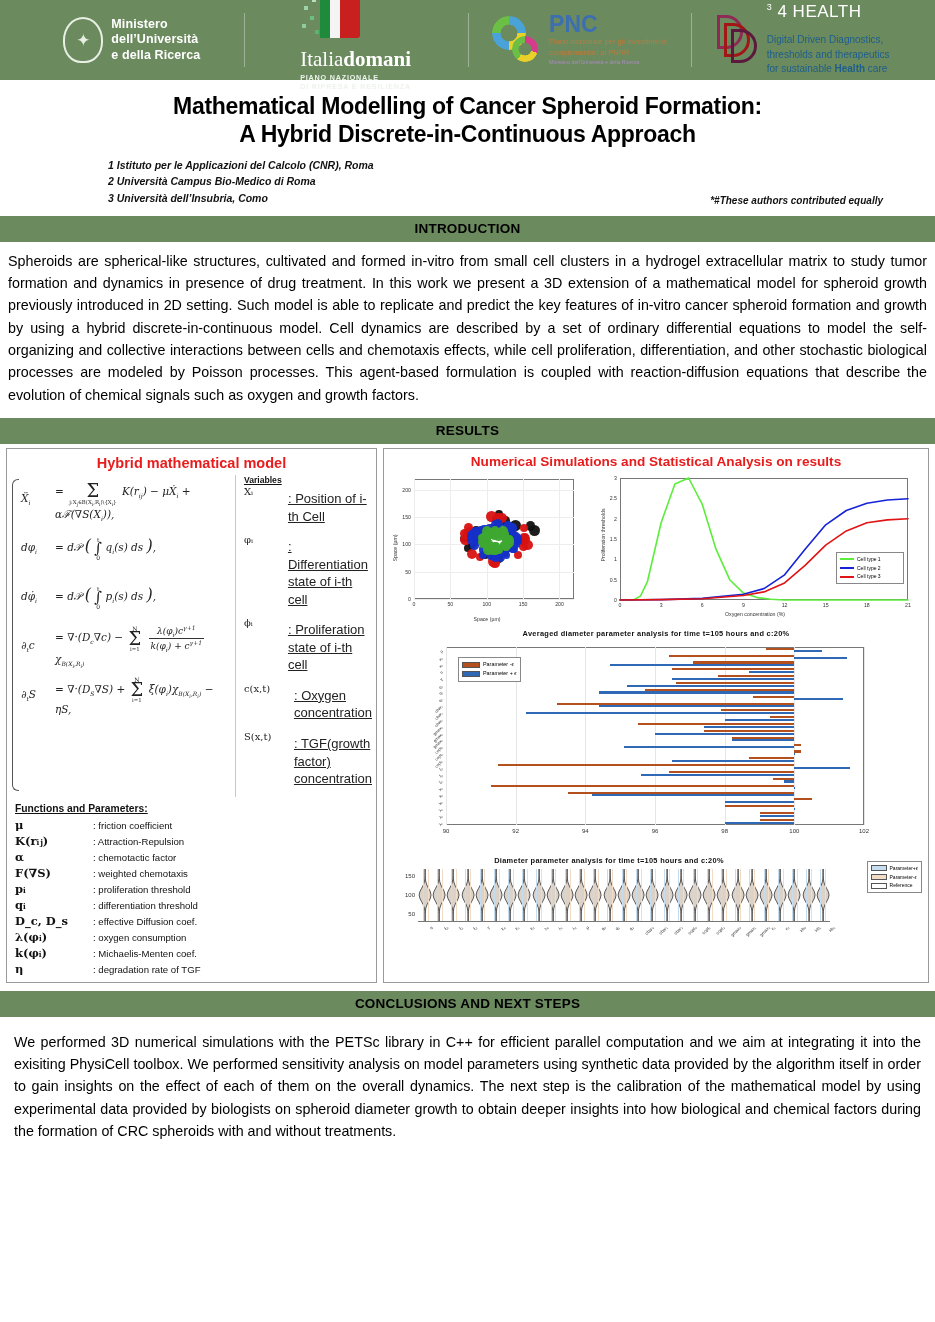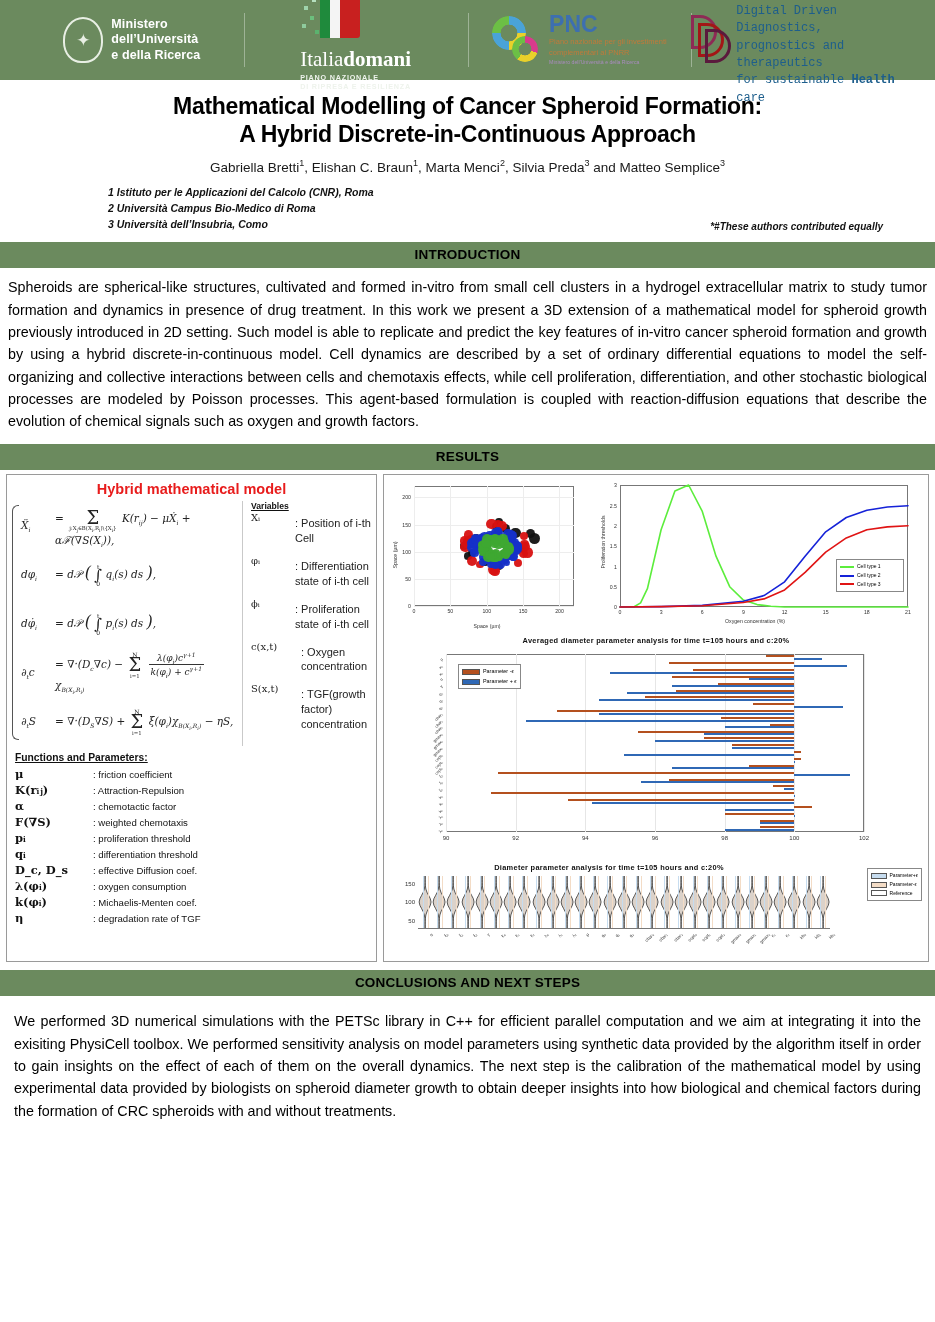--- a/index.html
+++ b/index.html
@@ -74,21 +74,21 @@
   .pnc-text .pnc-l3 { color: #a98bbf; font-size: 5.2px; line-height: 1.6; }
   
   .dh { display: flex; align-items: center; gap: 6px; }
   .dh-mark { position: relative; width: 44px; height: 50px; }
   .dh-d { position: absolute; width: 26px; height: 34px; border: 3px solid; border-radius: 0 17px 17px 0; background: transparent; }
   .dh-d1 { left: 0; top: 0; border-color: #8e2a55; }
   .dh-d2 { left: 7px; top: 8px; border-color: #a31616; }
   .dh-d3 { left: 14px; top: 14px; border-color: #5b1a3d; }
   .dh-text .dh-top { color: #ffffff; font-size: 17px; letter-spacing: .5px; line-height: 1; white-space: nowrap; }
   .dh-text .dh-top sup { font-size: 9px; }
-  .dh-text .dh-sub { color: #1d5e8c; font-size: 12px; line-height: 1.45; margin-top: 13px; font-family: Liberation Mono, monospace; }
+  .dh-text .dh-sub { color: #1d5e8c; font-size: 10px; line-height: 1.45; margin-top: 13px; }
   .dh-text .dh-sub b { font-weight: bold; }
 
   
   .title-block { padding: 12px 40px 4px; text-align: center; }
   h1.title {
     font-size: 23px; font-weight: bold; color: #000;
     line-height: 1.22; letter-spacing: -.3px;
   }
   .authors { margin-top: 10px; font-size: 13.5px; color: #1a1a1a; }
   .authors sup { font-size: 9px; }
@@ -144,21 +144,21 @@
   .intop .ig { font-size: 15px; line-height: .7; }
   .intop .sub { font-size: 6px; }
   .intop .sup { font-size: 6px; }
   sub.tiny, sup.tiny { font-size: 6px; }
 
   .vars { flex: 1; padding-left: 8px; }
   .vars-title { font-weight: bold; font-size: 8.6px; text-decoration: underline; margin-bottom: 1px; color: #111; }
   .var-row { display: flex; margin-bottom: 9px; align-items: flex-start; }
   .var-sym { width: 44px; font-family: "DejaVu Serif", serif; font-size: 10px; color: #222; }
   .var-sym.wide { width: 50px; }
-  .var-def { flex: 1; font-size: 11px; line-height: 1.35; color: #222; padding-top: 4px; }
+  .var-def { flex: 1; font-size: 13px; line-height: 1.35; color: #222; padding-top: 4px; text-decoration: underline; }
 
   .fp-title { font-weight: bold; font-size: 10.3px; text-decoration: underline; color: #111;
               margin: 6px 0 4px 4px; }
   .fp-row { display: flex; align-items: baseline; margin: 2px 0 2px 4px; }
   .fp-sym { width: 78px; font-family: "DejaVu Serif", serif; font-weight: bold; font-size: 11.5px; color: #111; }
   .fp-def { font-size: 9.6px; color: #111; }
 
   
   .row-top { display: flex; gap: 4px; }
   .chart { position: relative; background: #fff; }
@@ -263,41 +263,34 @@
       <div class="dh">
         <div class="dh-mark">
           <div class="dh-d dh-d1"></div>
           <div class="dh-d dh-d2"></div>
           <div class="dh-d dh-d3"></div>
         </div>
         <div class="dh-text">
           <div class="dh-top"><sup>3</sup> <span>4 HEALTH</span></div>
           <div class="dh-sub">
             <div>Digital Driven Diagnostics,</div>
-            <div>prognostics and therapeutics</div>
+            <div>thresholds and therapeutics</div>
             <div><span>for sustainable </span><b>Health</b><span> care</span></div>
           </div>
         </div>
       </div>
     </div>
 
   </div>
 
   <div class="title-block">
     <h1 class="title">
       <div>Mathematical Modelling of Cancer Spheroid Formation:</div>
       <div>A Hybrid Discrete-in-Continuous Approach</div>
     </h1>
-    <div class="authors">
-      <span>Gabriella Bretti</span><sup>1</sup>,
-      <span>Elishan C. Braun</span><sup>1</sup>,
-      <span>Marta Menci</span><sup>2</sup>,
-      <span>Silvia Preda</span><sup>3</sup>
-      <span>and Matteo Semplice</span><sup>3</sup>
-    </div>
     <div class="affil-row">
       <div class="affils">
         <div>1 Istituto per le Applicazioni del Calcolo (CNR), Roma</div>
         <div>2 Università Campus Bio-Medico di Roma</div>
         <div>3 Università dell’Insubria, Como</div>
       </div>
       <div class="equal-note">*#These authors contributed equally</div>
     </div>
   </div>
 
@@ -443,20 +436,21 @@
             <div class="fp-def">: Michaelis-Menten coef.</div>
           </div>
         <div class="fp-row">
             <div class="fp-sym">η</div>
             <div class="fp-def">: degradation rate of TGF</div>
           </div>
       </div>
     </div>
 
     <div class="panel panel-right">
+      <div class="panel-head sm">Numerical Simulations and Statistical Analysis on results</div>
 
       <div class="row-top">
         <div class="chart" id="chart-spheroid" style="width:198px;height:150px;">
             <div class="plotbox" style="left:26px;top:6px;width:160px;height:120px"></div>
             <div class="gridline" style="left:26px;top:6px;width:1px;height:120px"></div>
             <div class="ticklabel" style="left:20px;top:128px;width:12px;text-align:center">0</div>
             <div class="gridline" style="left:62.36363636363636px;top:6px;width:1px;height:120px"></div>
             <div class="ticklabel" style="left:56.36363636363636px;top:128px;width:12px;text-align:center">50</div>
             <div class="gridline" style="left:98.72727272727272px;top:6px;width:1px;height:120px"></div>
             <div class="ticklabel" style="left:92.72727272727272px;top:128px;width:12px;text-align:center">100</div>

